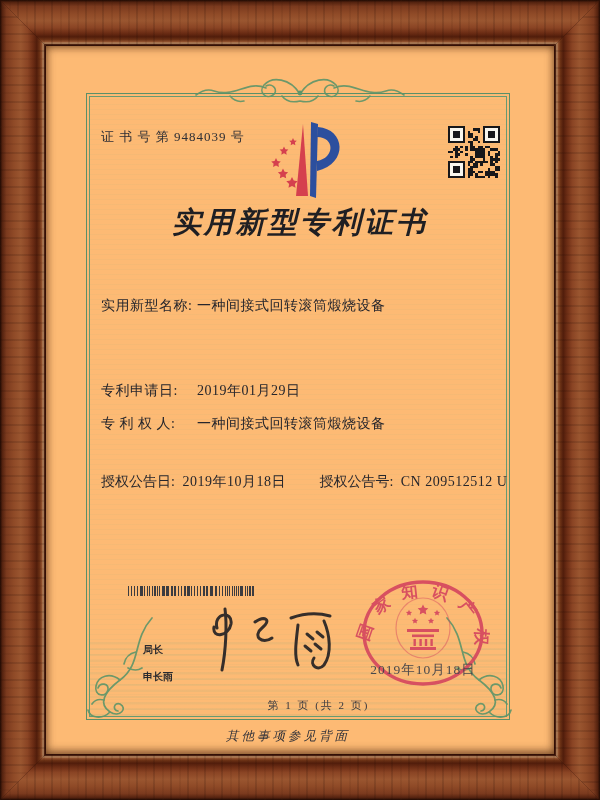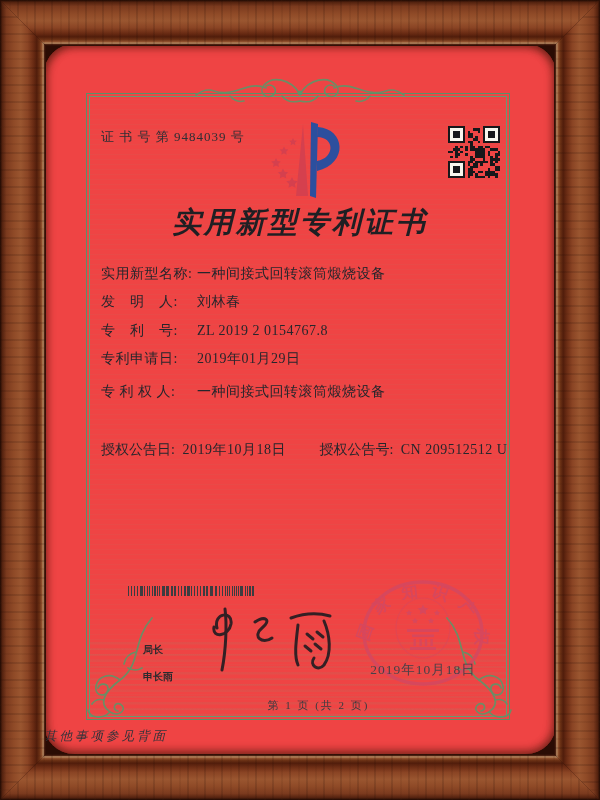--- a/index.html
+++ b/index.html
@@ -25,54 +25,54 @@
       repeating-linear-gradient(0deg,rgba(30,10,4,.14) 0 2px,transparent 2px 9px,rgba(70,30,12,.10) 9px 11px,transparent 11px 17px),
       linear-gradient(90deg,#1f0a03 0%,#54220f 5%,#7b3a1e 14%,#8f4a27 30%,#9a5630 45%,#8a4424 60%,#6b2c14 72%,#511d0b 80%,#6b3115 86%,#8a4a28 90%,#b98a62 94%,#40170a 97%,#2a0c04 100%);
     clip-path:polygon(0 0,46px 46px,46px 754px,0 800px);}
   .frame.right{left:554px;
     background:
       repeating-linear-gradient(0deg,rgba(30,10,4,.14) 0 2px,transparent 2px 9px,rgba(70,30,12,.10) 9px 11px,transparent 11px 17px),
       linear-gradient(270deg,#1f0a03 0%,#54220f 5%,#7b3a1e 14%,#8f4a27 30%,#9a5630 45%,#8a4424 60%,#6b2c14 72%,#511d0b 80%,#6b3115 86%,#8a4a28 90%,#b98a62 94%,#40170a 97%,#2a0c04 100%);
     clip-path:polygon(46px 0,46px 800px,0 754px,0 46px);}
 
   
-  .paper{position:absolute;left:44px;top:44px;width:512px;height:710px;background:#ef4444;z-index:10;
-    box-shadow:inset 0 4px 9px rgba(55,22,8,.42),inset 0 -4px 8px rgba(55,22,8,.32),inset 4px 0 8px rgba(55,22,8,.30),inset -4px 0 8px rgba(55,22,8,.30);border-radius:30px;}
+  .paper{position:absolute;left:44px;top:44px;width:512px;height:710px;background:#fdba74;z-index:10;
+    box-shadow:inset 0 4px 9px rgba(55,22,8,.42),inset 0 -4px 8px rgba(55,22,8,.32),inset 4px 0 8px rgba(55,22,8,.30),inset -4px 0 8px rgba(55,22,8,.30);}
   .inner-texture{position:absolute;left:42px;top:49px;width:424px;height:627px;
     background:repeating-linear-gradient(0deg,rgba(125,170,130,.06) 0 1px,transparent 1px 5px);}
   .bottom-band{position:absolute;left:46px;top:594px;width:416px;height:78px;
     background:repeating-linear-gradient(0deg,rgba(118,165,125,.10) 0 2px,rgba(118,165,125,0) 2px 6px);}
   .gborder{position:absolute;left:42px;top:49px;width:424px;height:627px;border:1px solid #5b8f68;box-sizing:border-box;}
   .gborder-inner{position:absolute;left:2px;top:2px;right:2px;bottom:2px;border:1px solid #679a72;}
 
   .orn{position:absolute;z-index:12;}
   .orn-top{left:146px;top:28px;}
   .orn-bl{left:36px;top:570px;}
   .orn-br{left:397px;top:570px;transform:scaleX(-1);}
 
   
   .certno{position:absolute;left:57px;top:84px;font-size:13px;letter-spacing:1px;color:#2e2e34;}
   .logo{position:absolute;left:215px;top:74px;}
   .qr{position:absolute;left:404px;top:82px;}
   .title{position:absolute;left:0;top:159px;width:512px;text-align:center;font-size:29px;font-weight:bold;
     letter-spacing:3px;color:#1f1f23;font-style:italic;}
-  .frow{position:absolute;left:57px;font-size:14px;color:#26262c;white-space:nowrap;}
+  .frow{position:absolute;left:57px;font-size:14px;color:#26262c;white-space:nowrap;margin-top:32px;}
   .flabel{display:inline-block;min-width:92px;letter-spacing:.5px;}
   .fvalue{margin-left:4px;letter-spacing:.5px;}
   .grant2{margin-left:30px;}
   .paras{position:absolute;left:56px;top:419px;width:402px;font-size:13px;line-height:18px;
     font-style:italic;color:#2b2b33;letter-spacing:.6px;}
   .paras p{margin:0;text-indent:2em;}
   .barcode{position:absolute;left:84px;top:542px;}
   .signer{position:absolute;left:99px;top:592px;font-family:"Liberation Sans","DejaVu Sans",sans-serif;
     font-weight:bold;font-size:10px;line-height:27px;color:#2a2a2e;}
   .signature{position:absolute;left:159px;top:560px;}
   .seal{position:absolute;left:309px;top:526px;z-index:13;}
   .pageinfo{position:absolute;left:0;top:654px;width:549px;text-align:center;font-size:11px;color:#3a3a40;letter-spacing:2px;}
-  .backnote{position:absolute;left:0;top:684px;width:488px;font-size:12.5px;font-style:italic;
+  .backnote{position:absolute;left:0;top:684px;width:488px;text-align:center;font-size:12.5px;font-style:italic;
     color:#33333a;letter-spacing:3px;}
 </style>
 </head>
 <body>
 
 <div class="stage">
 
   <div class="paper">
     <div class="inner-texture"></div>
     <div class="bottom-band"></div>
@@ -268,26 +268,20 @@
           <rect x="1" y="15" width="5" height="5" fill="#f8f6ee"></rect>
           <rect x="2" y="16" width="3" height="3" fill="#17171a"></rect>
         </g>
       </svg>
 
     <div class="title">实用新型专利证书</div>
 
     <div class="frow" style="top:221px">
       <span class="flabel">实用新型名称:</span><span class="fvalue">一种间接式回转滚筒煅烧设备</span>
     </div>
-    <div class="frow" style="top:249px">
-      <span class="flabel">发　明　人:</span><span class="fvalue">刘林春</span>
-    </div>
-    <div class="frow" style="top:278px">
-      <span class="flabel">专　利　号:</span><span class="fvalue">ZL 2019 2 0154767.8</span>
-    </div>
     <div class="frow" style="top:306px">
       <span class="flabel">专利申请日:</span><span class="fvalue">2019年01月29日</span>
     </div>
     <div class="frow" style="top:339px">
       <span class="flabel">专 利 权 人:</span><span class="fvalue">一种间接式回转滚筒煅烧设备</span>
     </div>
     <div class="frow" style="top:397px">
       <span>授权公告日:</span>
       <span class="fvalue">2019年10月18日</span>
       <span class="grant2">授权公告号:</span>

